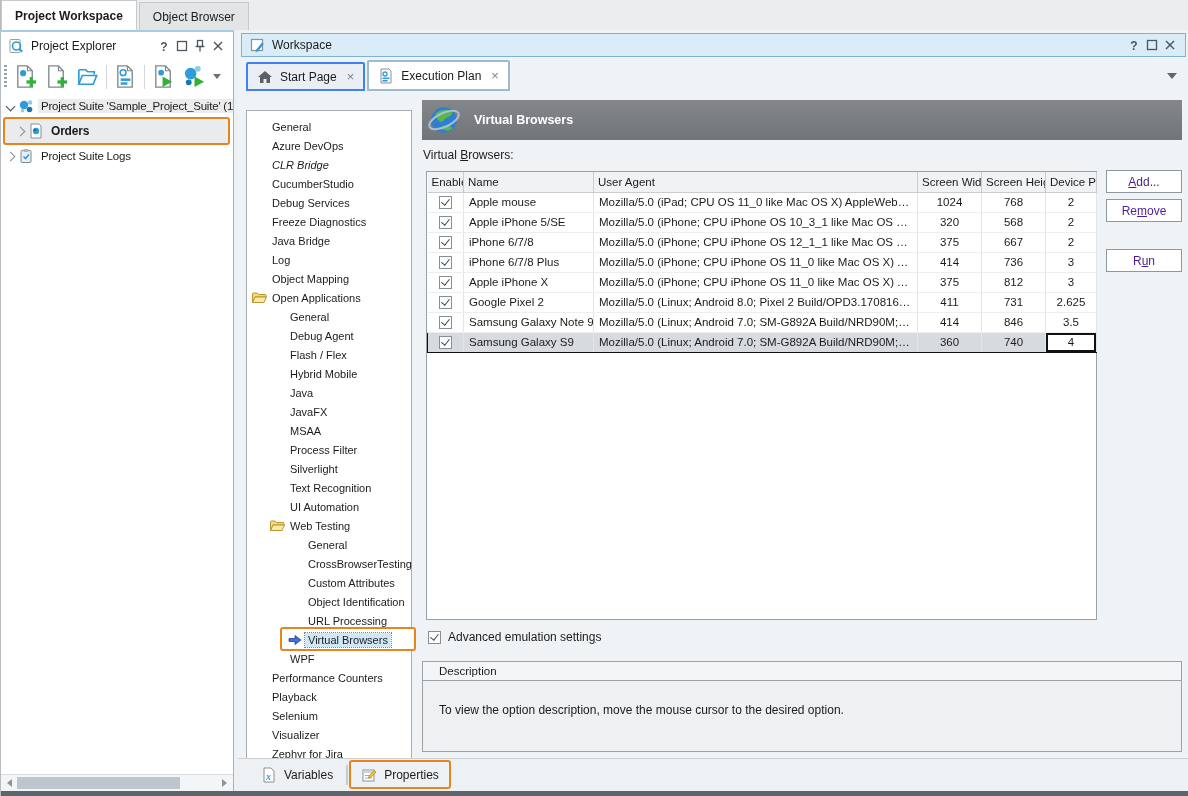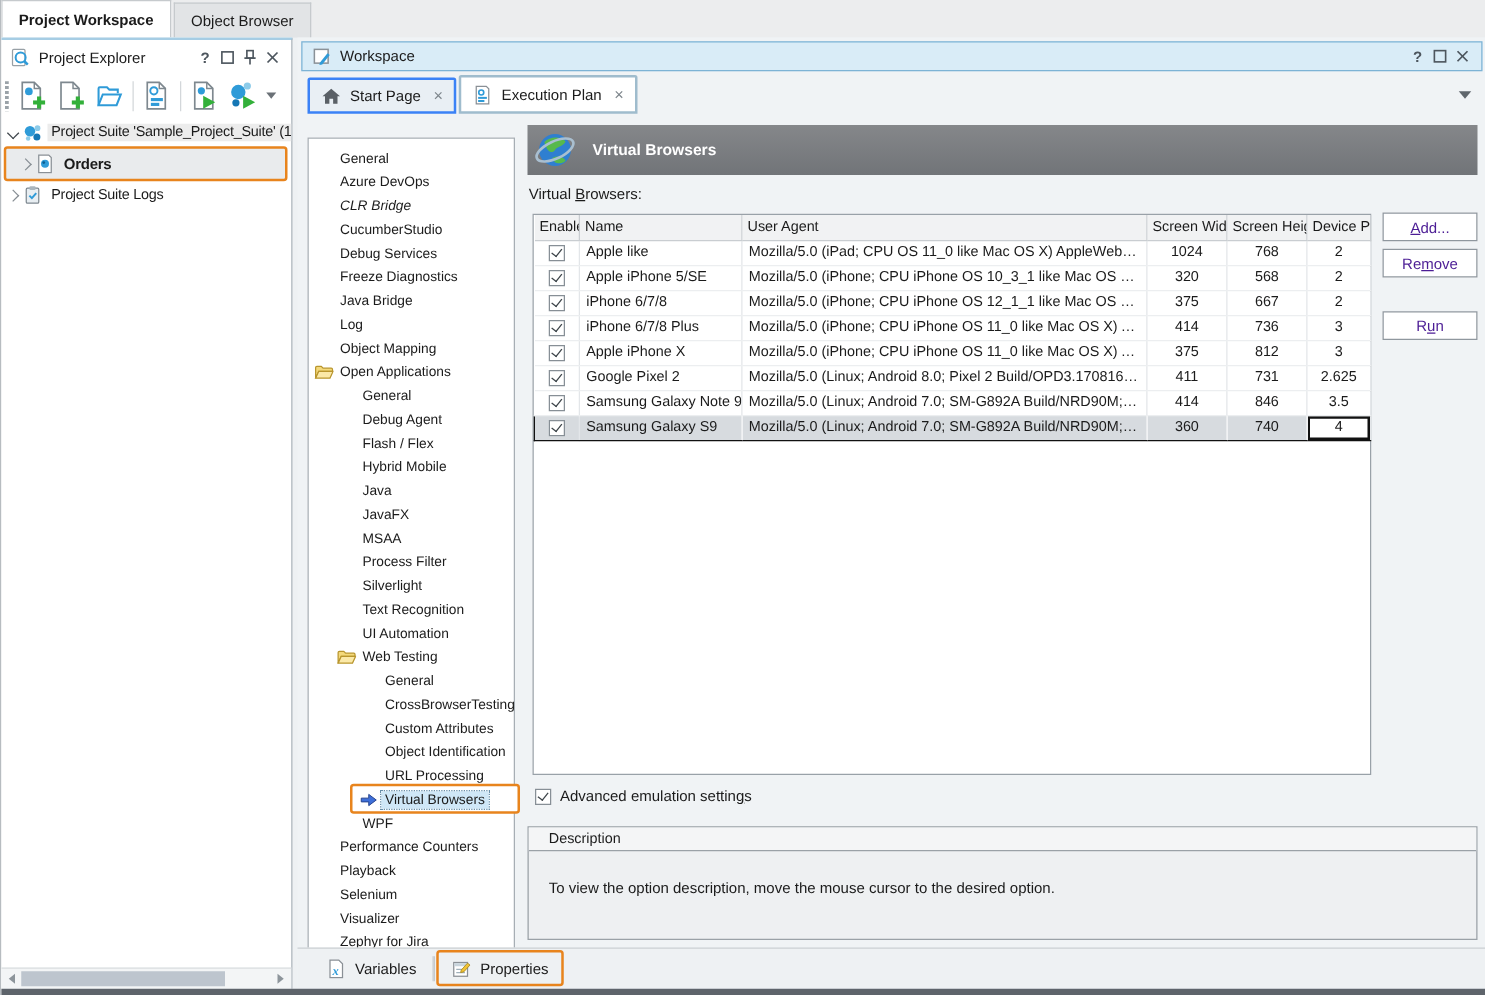--- a/index.html
+++ b/index.html
@@ -469,21 +469,21 @@
               <td class="c-w">Screen Wid</td>
               <td class="c-h">Screen Heig</td>
               <td class="c-dpr">Device Pi</td>
             </tr>
           </thead>
         <tbody id="vbBody">
             <tr>
               <td class="c-en">
                 <span class="cb checked"></span>
               </td>
-              <td class="c-name">Apple like</td>
+              <td class="c-name">Apple mouse</td>
               <td class="c-ua">Mozilla/5.0 (iPad; CPU OS 11_0 like Mac OS X) AppleWebKit/604...</td>
               <td class="num c-w">1024</td>
               <td class="num c-h">768</td>
               <td class="num c-dpr">2</td>
             </tr>
             <tr>
               <td class="c-en">
                 <span class="cb checked"></span>
               </td>
               <td class="c-name">Apple iPhone 5/SE</td>

